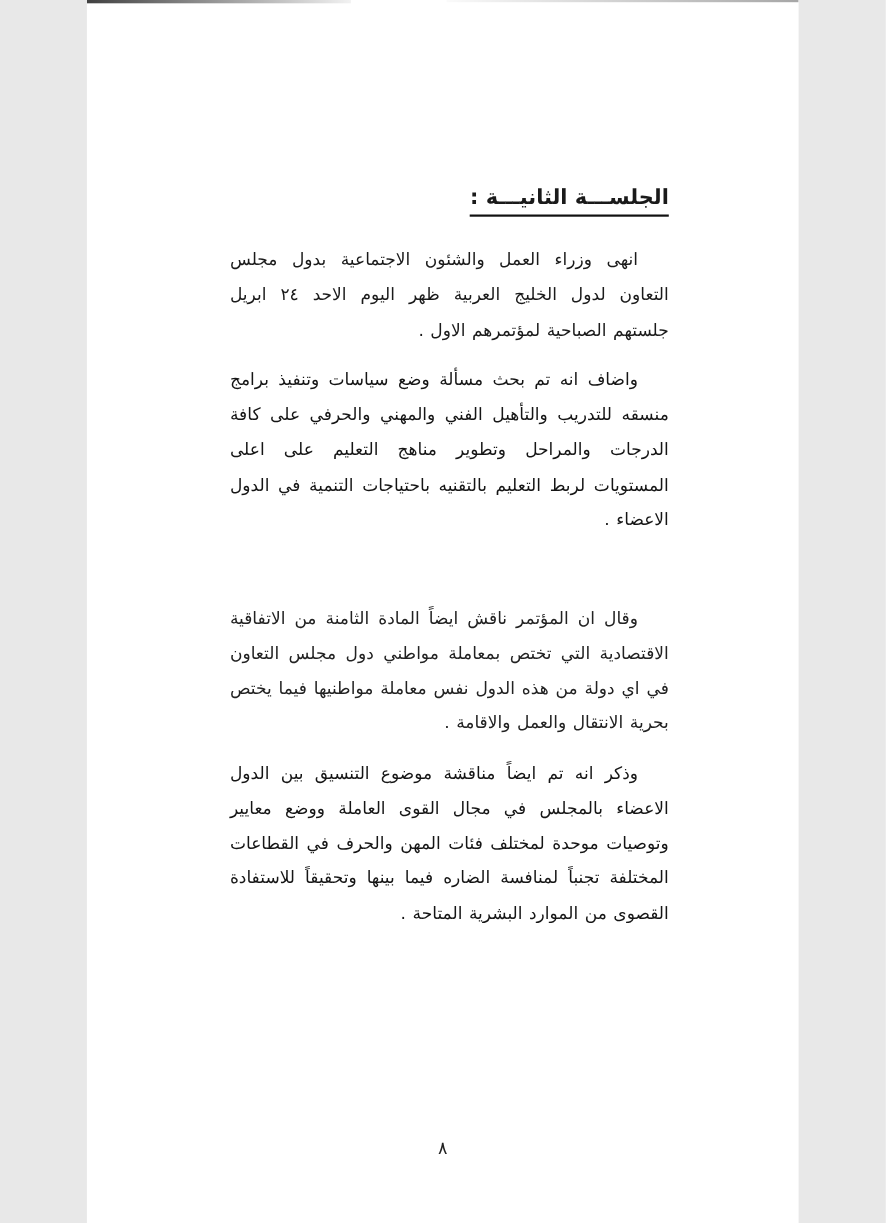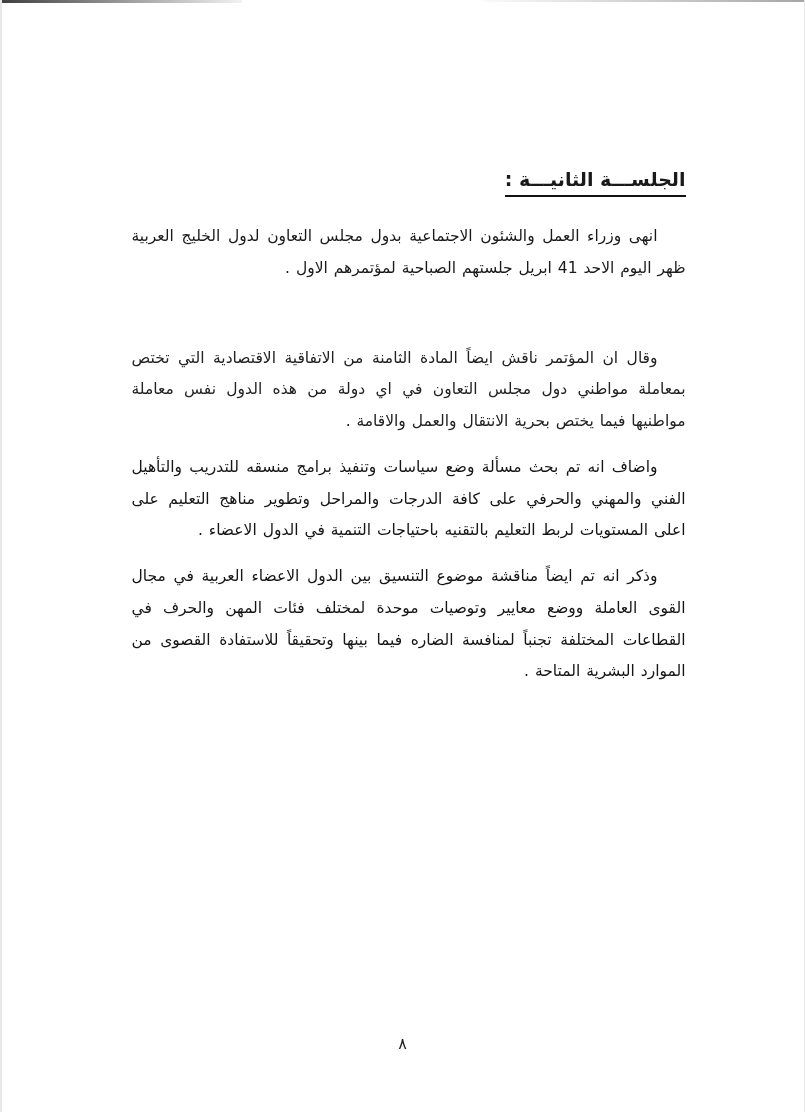--- a/index.html
+++ b/index.html
@@ -2,21 +2,21 @@
 <html lang="ar" dir="rtl"><head>
 <meta charset="utf-8">
 <style>
   html, body {
     margin: 0;
     padding: 0;
     background: #e8e8e8;
   }
   .page {
     position: relative;
-    width: 802px;
+    width: 647px;
     height: 1112px;
     margin: 0 auto;
     background: #ffffff;
     overflow: hidden;
     font-family: "DejaVu Sans", sans-serif;
     color: #1a1a1a;
   }
   
   .scan-artifact-top {
     position: absolute;
@@ -85,26 +85,26 @@
 
 <div class="page">
 
   <div class="scan-artifact-top"></div>
   <div class="scan-artifact-top2"></div>
 
   <div class="content">
 
     <h1 class="heading">الجلســـة الثانيـــة :</h1>
 
-    <p class="para">انهى وزراء العمل والشئون الاجتماعية بدول مجلس التعاون لدول الخليج العربية ظهر اليوم الاحد 41 ابريل جلستهم الصباحية لمؤتمرهم الاول .</p>
+    <p class="para">انهى وزراء العمل والشئون الاجتماعية بدول مجلس التعاون لدول الخليج العربية ظهر اليوم الاحد ٢٤ ابريل جلستهم الصباحية لمؤتمرهم الاول .</p>
 
+
+    <p class="para inked">واضاف انه تم بحث مسألة وضع سياسات وتنفيذ برامج منسقه للتدريب والتأهيل الفني والمهني والحرفي على كافة الدرجات والمراحل وتطوير مناهج التعليم على اعلى المستويات لربط التعليم بالتقنيه باحتياجات التنمية في الدول الاعضاء .</p>
 
     <p class="para gap-before faded">وقال ان المؤتمر ناقش ايضاً المادة الثامنة من الاتفاقية الاقتصادية التي تختص بمعاملة مواطني دول مجلس التعاون في اي دولة من هذه الدول نفس معاملة مواطنيها فيما يختص بحرية الانتقال والعمل والاقامة .</p>
 
-    <p class="para inked">واضاف انه تم بحث مسألة وضع سياسات وتنفيذ برامج منسقه للتدريب والتأهيل الفني والمهني والحرفي على كافة الدرجات والمراحل وتطوير مناهج التعليم على اعلى المستويات لربط التعليم بالتقنيه باحتياجات التنمية في الدول الاعضاء .</p>
-
-    <p class="para inked">وذكر انه تم ايضاً مناقشة موضوع التنسيق بين الدول الاعضاء العربية في مجال القوى العاملة ووضع معايير وتوصيات موحدة لمختلف فئات المهن والحرف في القطاعات المختلفة تجنباً لمنافسة الضاره فيما بينها وتحقيقاً للاستفادة القصوى من الموارد البشرية المتاحة .</p>
+    <p class="para inked">وذكر انه تم ايضاً مناقشة موضوع التنسيق بين الدول الاعضاء بالمجلس في مجال القوى العاملة ووضع معايير وتوصيات موحدة لمختلف فئات المهن والحرف في القطاعات المختلفة تجنباً لمنافسة الضاره فيما بينها وتحقيقاً للاستفادة القصوى من الموارد البشرية المتاحة .</p>
 
   </div>
 
   <div class="page-number">٨</div>
 
 </div>
 
 </body></html>

